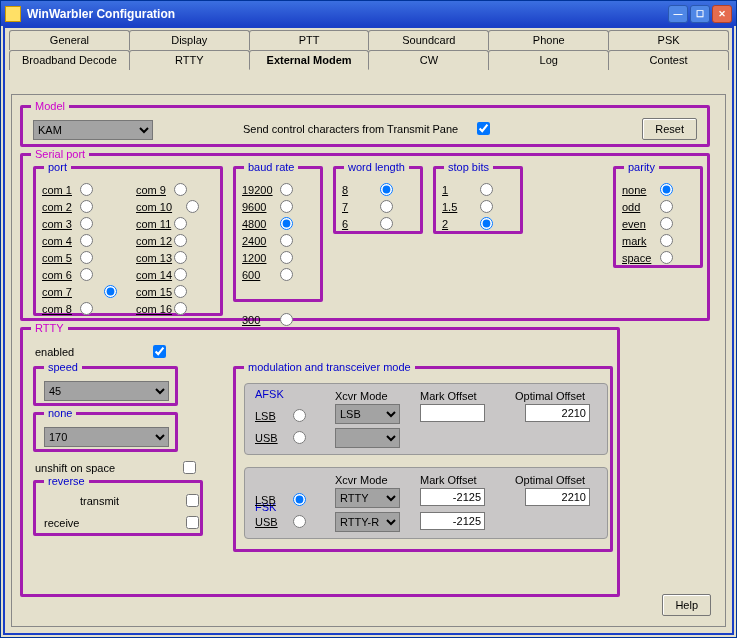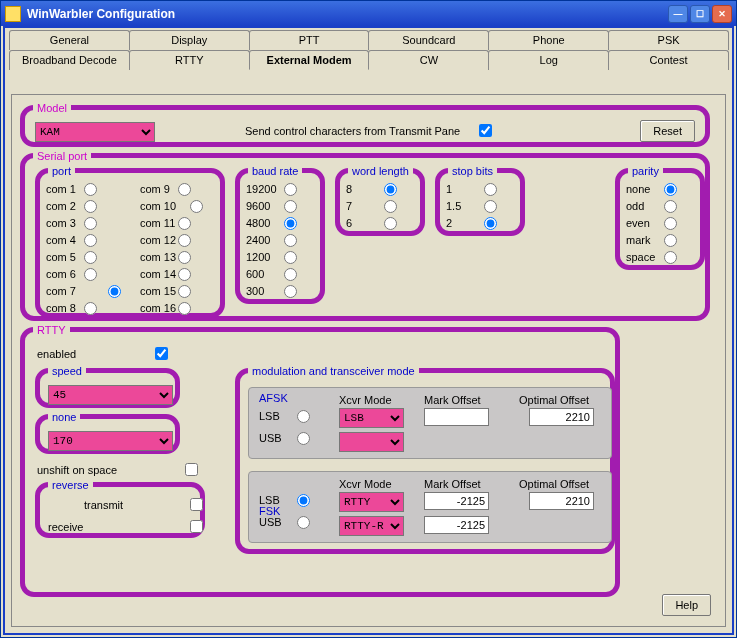--- a/index.html
+++ b/index.html
@@ -15,31 +15,31 @@
   .client { position:absolute; top:25px; left:2px; right:2px; bottom:2px; border:2px solid #1a3fc6; background:#e4e0cc; }
 
   
   .tabs { position:relative; height:40px; margin:2px 4px 0 4px; }
   .tabrow { display:flex; height:20px; }
   .tab { flex:1; border:1px solid #888; border-bottom:none; background:#e4e0cc; text-align:center; line-height:18px; font-size:11px; margin-right:-1px; border-radius:3px 3px 0 0; cursor:default; }
   .tab.active { background:#e4e0cc; font-weight:bold; position:relative; z-index:2; border-bottom:1px solid #e4e0cc; }
   .tabpage { position:absolute; top:66px; left:6px; right:6px; bottom:6px; border:1px solid #888; background:#e4e0cc; }
 
   
-  .group { position:absolute; border:5px solid #a21caf; border-radius:14px; }
+  .group { position:absolute; border:3px solid #a21caf; border-radius:2px; }
   .group > .legend { position:absolute; top:-8px; left:8px; background:#e4e0cc; padding:0 4px; font-size:11px; }
   .legend.blue { color:#0000cc; }
   .legend.magenta { color:#cc00cc; }
 
   input[type=radio] { margin:0 2px 0 0; vertical-align:middle; }
   input[type=checkbox] { margin:0; vertical-align:middle; }
-  .cell { display:flex; align-items:flex-start; height:16px; }
+  .cell { display:flex; align-items:flex-end; height:16px;text-decoration:underline; }
   .cell .lbl { min-width:42px; text-align:right; margin-right:6px; }
   .radio-rt .lbl { text-align:left; margin-right:0; margin-left:0; min-width:38px; }
-  select { font-size:11px; height:20px; background:#ec4899; border:1px solid #777;font-family:Liberation Mono, monospace; }
+  select { font-size:11px; height:20px; background:#a3a3a3; border:1px solid #777; }
   .textbox { font-size:11px; height:18px; background:#fff; border:1px solid #777; text-align:right; padding:1px 3px; }
   .btn { height:22px; border:1px solid #777; background:#e4e0cc; font-size:11px; padding:0 12px; border-radius:2px; box-shadow:inset 1px 1px #fff; }
 
   .subpanel { background:#c9c7c7; border:1px solid #999; border-radius:4px; position:absolute; }
 </style>
 </head>
 <body>
 
 <div class="window">
   <div class="titlebar">
@@ -177,21 +177,21 @@
                 <input type="radio" name="baud" style="">
               </div>
               <div class="cell radio-rt" style="height: 17px;">
                 <span class="lbl">1200</span>
                 <input type="radio" name="baud" style="">
               </div>
               <div class="cell radio-rt" style="height: 17px;">
                 <span class="lbl">600</span>
                 <input type="radio" name="baud" style="">
               </div>
-              <div class="cell radio-rt" style="height: 17px;">
+              <div class="cell radio-rt" style="height: 17px; margin-top: 28px;">
                 <span class="lbl">300</span>
                 <input type="radio" name="baud" style="">
               </div>
             </div>
         </div>
 
         <div class="group" style="left:310px; top:10px; width:90px; height:68px;">
           <div class="legend blue">word length</div>
           <div id="wordlist" style="position:absolute; left:6px; top:10px; width:78px;">
               <div class="cell radio-rt" style="height: 17px;">

